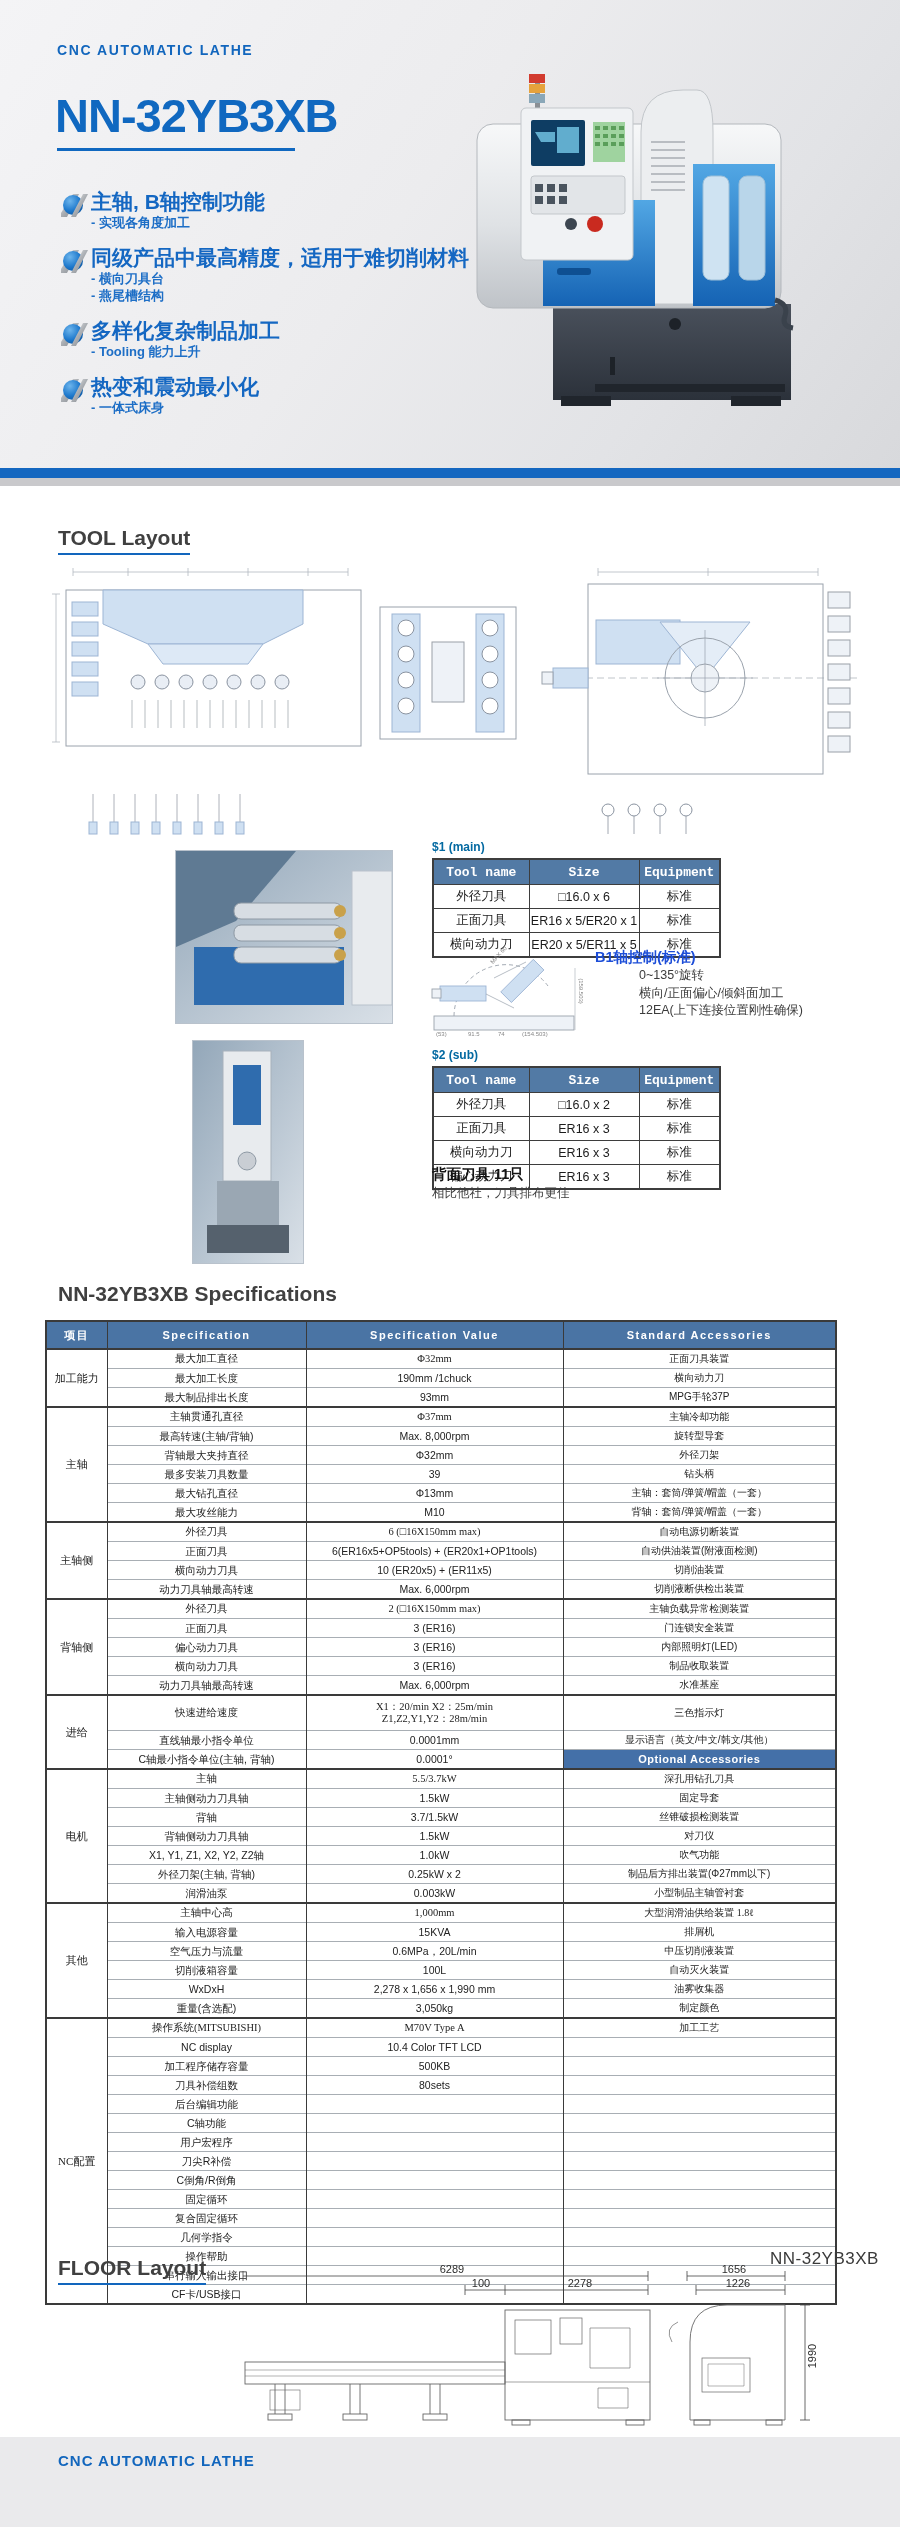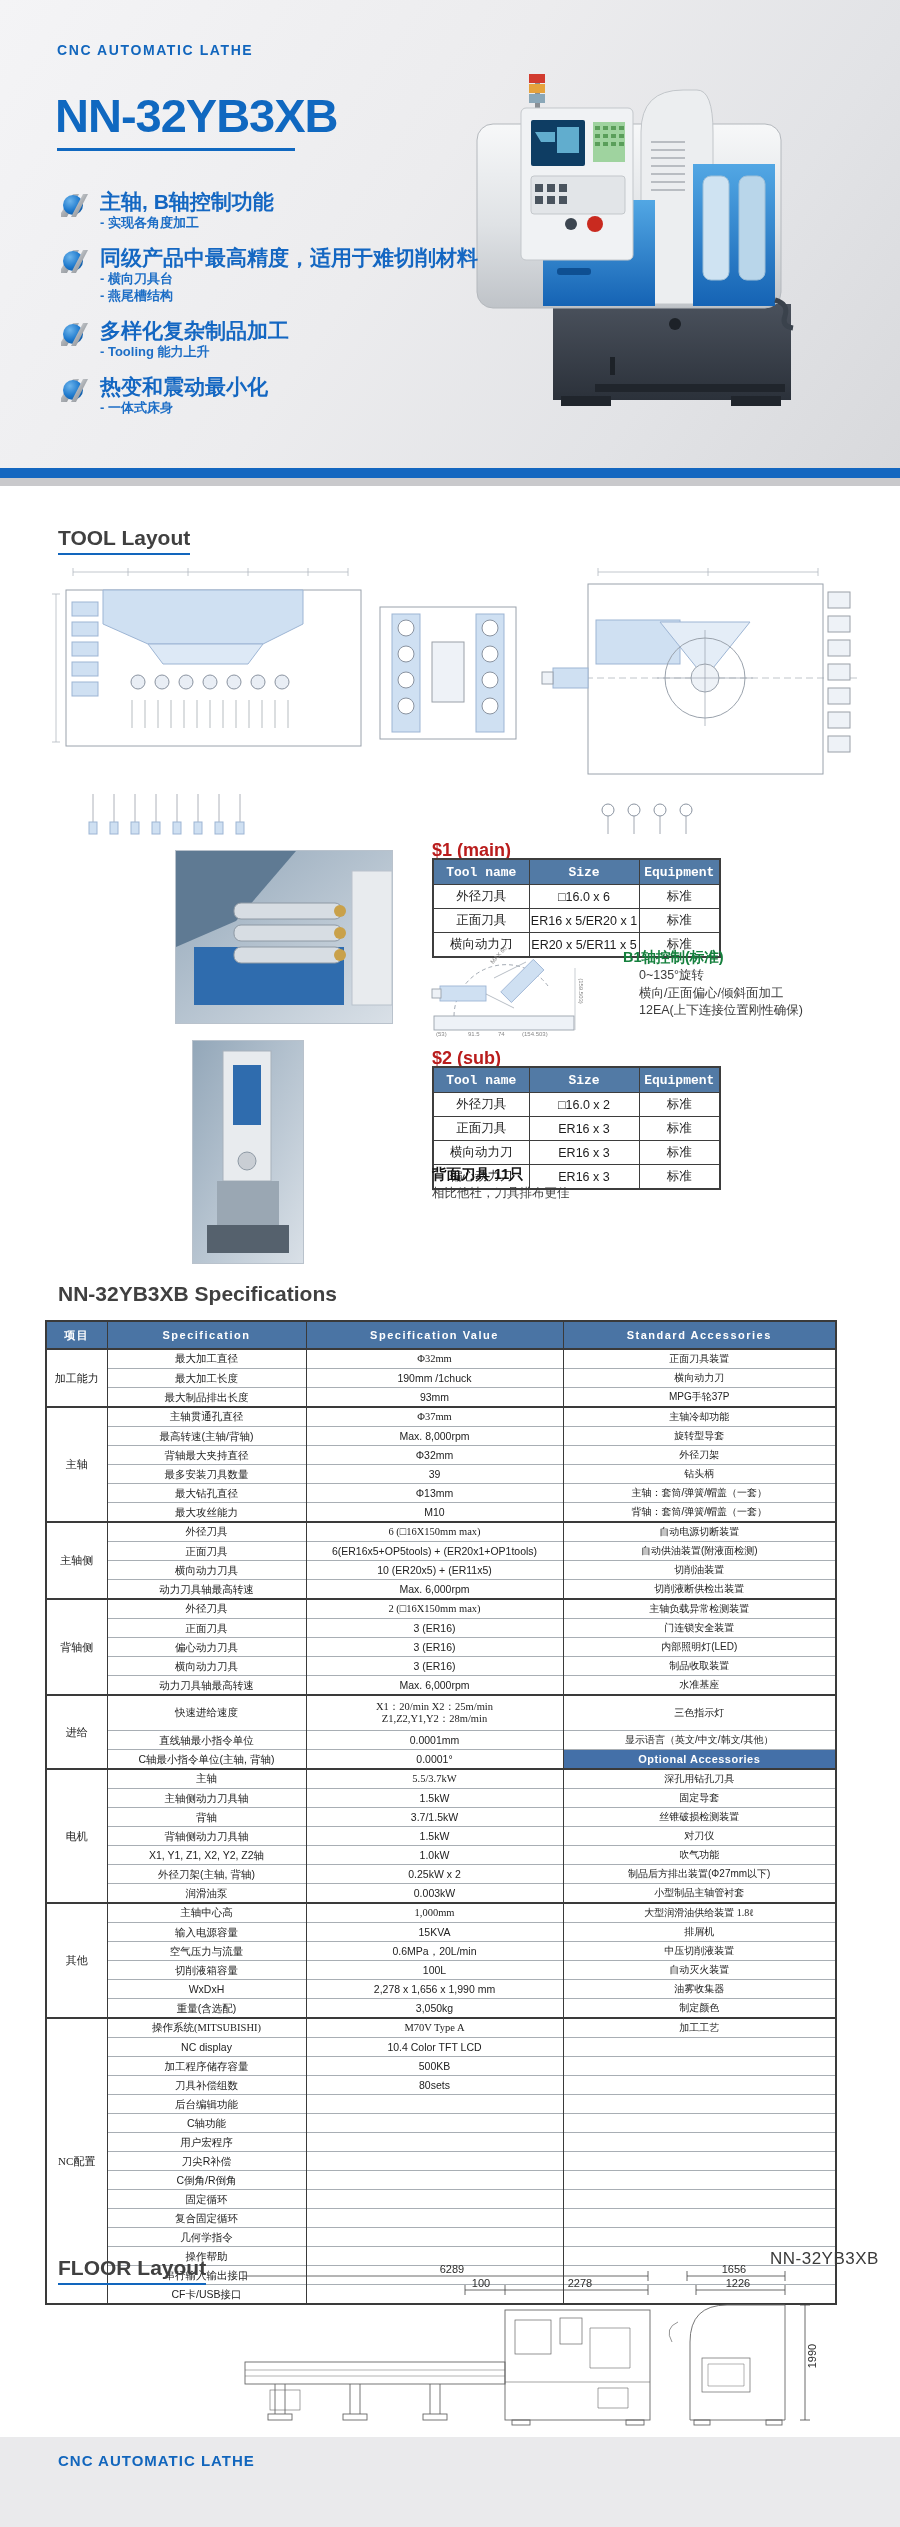--- a/index.html
+++ b/index.html
@@ -9,45 +9,45 @@
   .hero{position:absolute;left:0;top:0;width:900px;height:468px;
         background:linear-gradient(125deg,#f4f4f6 0%,#ececee 45%,#e2e3e6 75%,#d8d9dc 100%);}
   .hero-eyebrow{position:absolute;left:57px;top:42px;font-size:14px;font-weight:bold;
         letter-spacing:1.6px;color:#1266bd;}
   .hero-title{position:absolute;left:55px;top:88px;font-size:47px;font-weight:800;
         letter-spacing:-1px;color:#1068c0;}
   .hero-title-underline{position:absolute;left:57px;top:148px;width:238px;height:3px;background:#1068c0;}
   .features{position:absolute;left:57px;top:190px;width:420px;z-index:3;}
   .feature{display:flex;margin-bottom:15px;}
   .feature .f-icon{flex:0 0 34px;width:34px;height:28px;margin-top:1px;}
-  .feature .f-body{margin-left:9px;}
+  .feature .f-body{}
   .feature .f-title{font-size:21px;line-height:24px;font-weight:bold;color:#1467c2;white-space:nowrap;}
   .feature .f-sub{font-size:13px;line-height:17px;font-weight:bold;color:#1d6ec6;}
   .machine-photo{position:absolute;left:445px;top:72px;width:350px;height:355px;}
   .band-blue{position:absolute;left:0;top:468px;width:900px;height:10px;background:#1467c0;}
   .band-gray{position:absolute;left:0;top:478px;width:900px;height:8px;background:#c9c9cc;}
   
   .sec-heading{position:absolute;font-size:21px;font-weight:bold;color:#404040;}
   .sec-heading.with-line{border-bottom:2.5px solid #1266bd;padding-bottom:3px;}
   
   #drawings{position:absolute;left:48px;top:562px;width:815px;height:288px;}
   .render-box{position:absolute;border:1px solid #b9c2cc;}
   #render1{left:175px;top:850px;width:216px;height:172px;}
   #render2{left:192px;top:1040px;width:110px;height:222px;}
-  .mini-label{position:absolute;font-size:18px;font-weight:bold;color:#b91c1c;text-align:right;}
+  .mini-label{position:absolute;font-size:12px;font-weight:bold;color:#0369a1;text-align:right;}
   .tool-table{position:absolute;border-collapse:collapse;table-layout:fixed;width:287px;
         font-size:12.5px;text-align:center;}
   .tool-table th{background:#527aa5;color:#fff;font-weight:bold;height:22px;
         border:1px solid #3d3d3d;font-size:13px;font-family:Liberation Mono, monospace;}
   .tool-table td{height:21px;border:1px solid #3d3d3d;background:#fff;color:#1c1c1c;}
   .tool-table{border:2px solid #3d3d3d;}
   #b1{position:absolute;left:430px;top:948px;display:flex;}
   #b1-drawing{position:relative;width:155px;height:92px;}
   #b1-text{margin-left:10px;}
-  #b1-title{font-size:14.5px;font-weight:bold;color:#15803d;line-height:19px;margin-left:28px;}
+  #b1-title{font-size:14.5px;font-weight:bold;color:#1d4ed8;line-height:19px;}
   .b1-line{font-size:12.5px;color:#3c3c3c;line-height:17.5px;margin-left:44px;}
   #sub-note{position:absolute;left:432px;top:1164px;}
   #sub-note-title{font-size:14.5px;font-weight:bold;color:#141414;line-height:20px;}
   #sub-note-desc{font-size:12.5px;color:#3c3c3c;line-height:18px;}
   .dim-label{position:absolute;font-size:6px;color:#888;white-space:nowrap;}
   
   #spec-table{position:absolute;left:45px;top:1320px;width:790px;border-collapse:collapse;
         table-layout:fixed;border:2px solid #3a3a3a;}
   #spec-table th{background:#4a74a4;color:#fff;font-size:11px;font-weight:bold;
         letter-spacing:1.5px;height:24px;border:1px solid #3a3a3a;}

